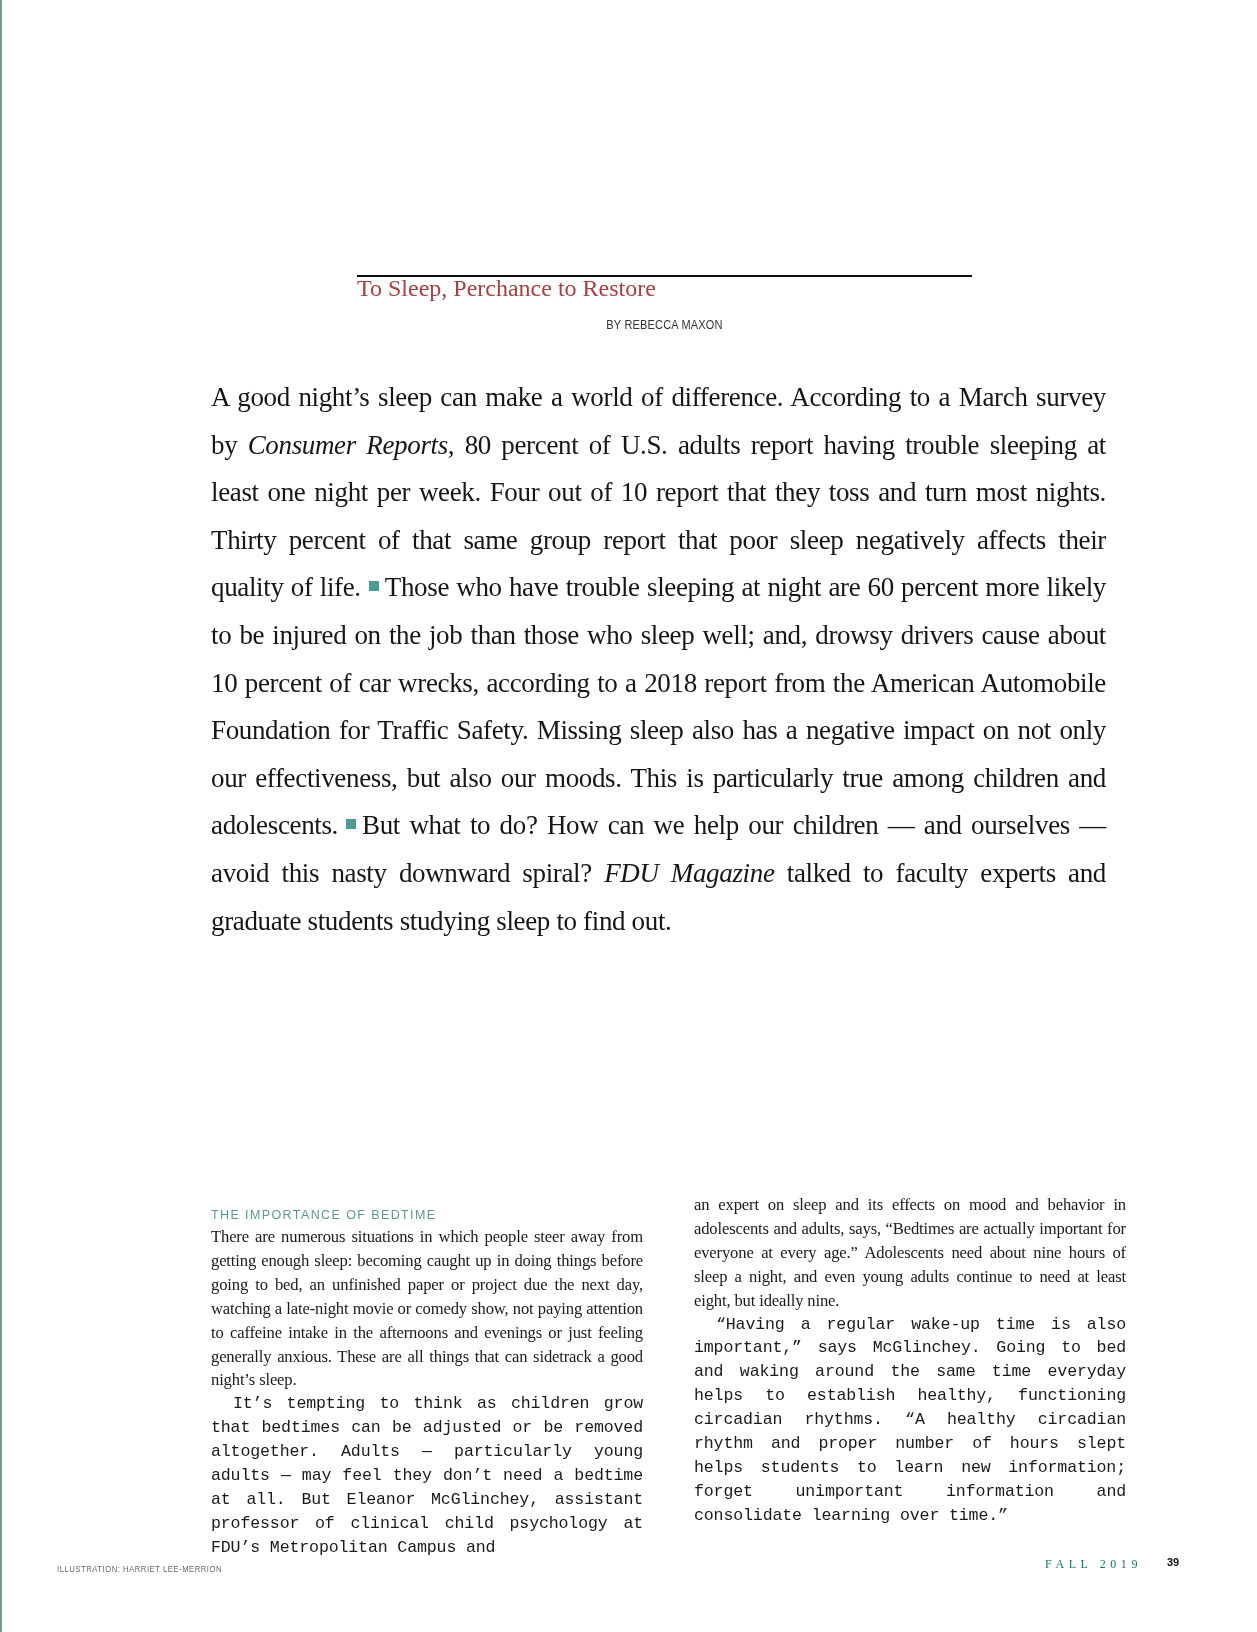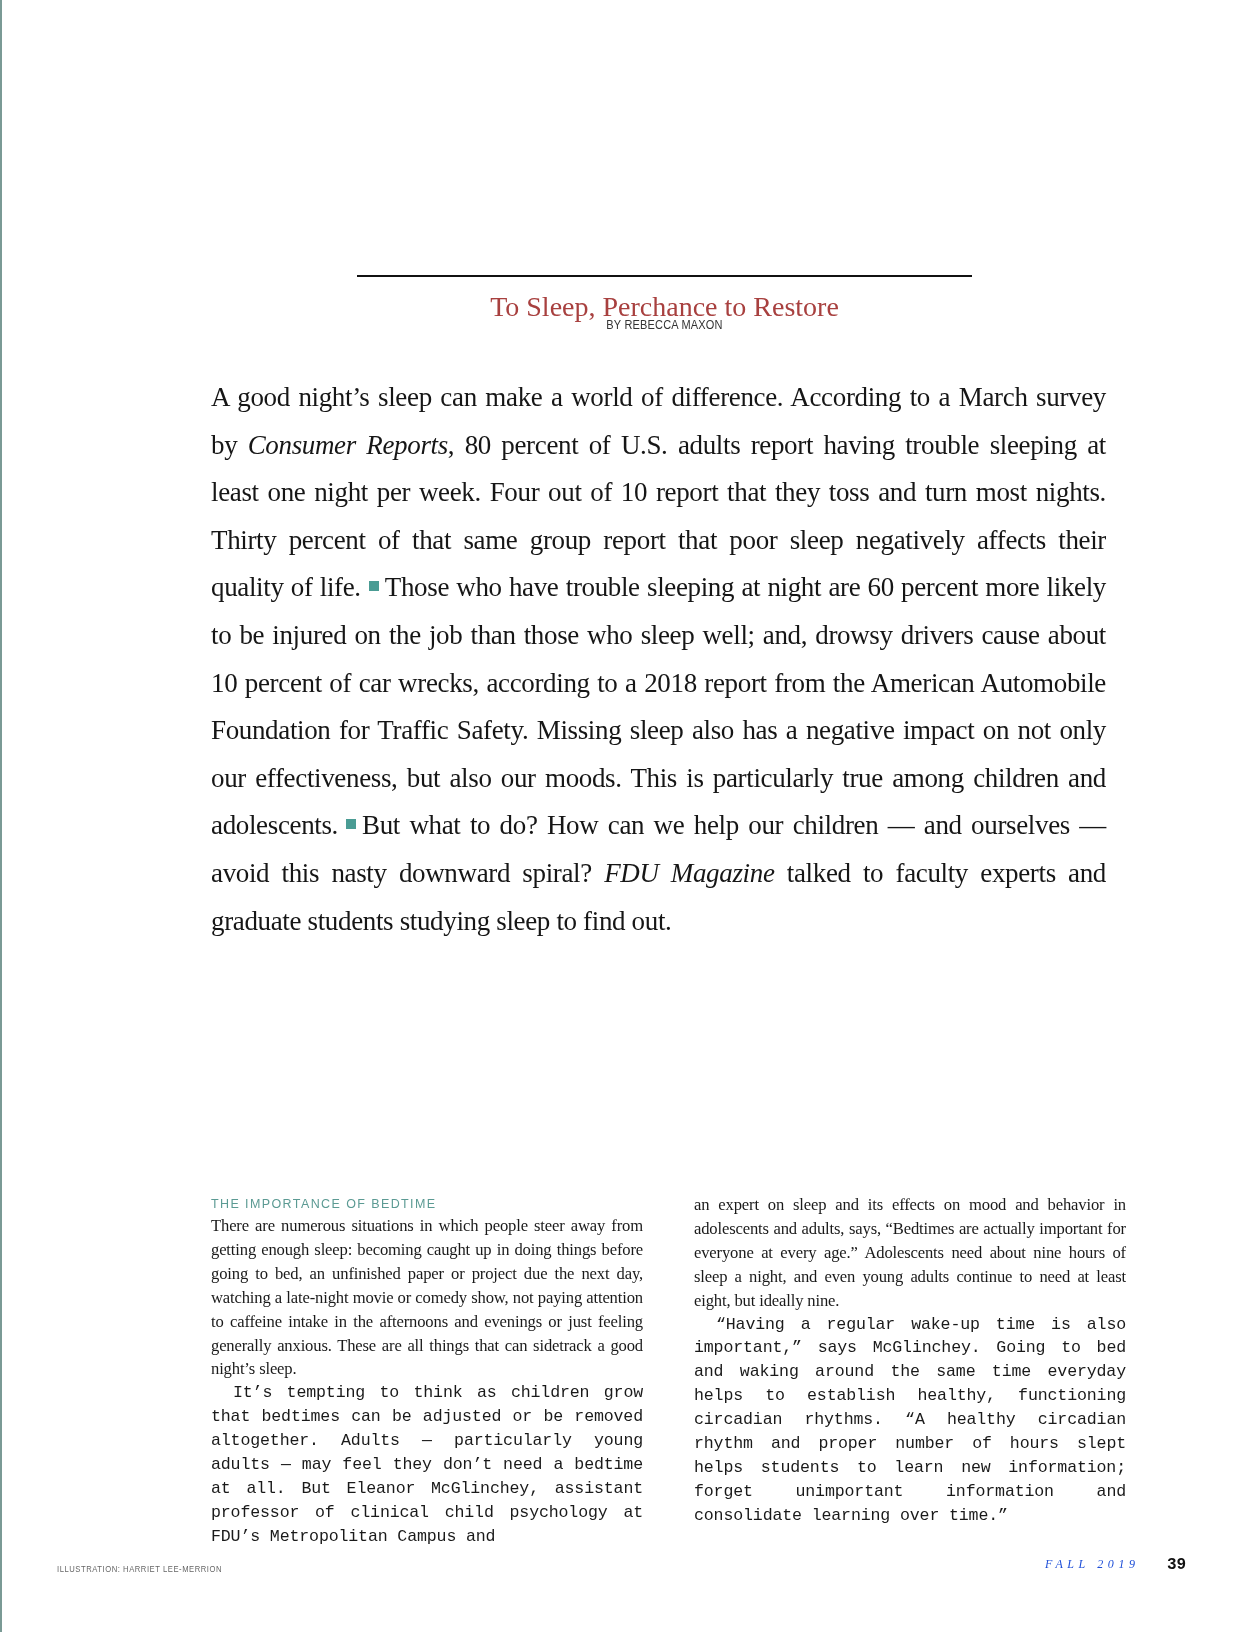--- a/index.html
+++ b/index.html
@@ -1,42 +1,42 @@
 <!DOCTYPE html>
 <html><head>
 <meta charset="utf-8">
 <style>
   html, body { margin: 0; padding: 0; background: #ffffff; }
   body { width: 1257px; height: 1632px; position: relative; overflow: hidden; }
   .edge { position: absolute; left: 0; top: 0; width: 2px; height: 1632px; background: #7a9a95; }
   .rule { position: absolute; left: 357px; top: 275px; width: 615px; height: 2px; background: #111; }
-  .title { position: absolute; left: 357px; width: 615px; top: 291px; text-align: center;
-    font-family: "Liberation Serif", "DejaVu Serif", serif; font-size: 28px; color: #a8403f; line-height: 32px; }
+  .title { position: absolute; left: 357px; width: 615px; top: 272px; 
+    font-family: "Liberation Serif", "DejaVu Serif", serif; font-size: 24px; color: #a8403f; line-height: 32px; }
   .byline { position: absolute; left: 357px; width: 615px; top: 318px; text-align: center;
     font-family: "Liberation Sans", "DejaVu Sans", sans-serif; font-size: 12.5px; color: #333; letter-spacing: 0.2px; transform: scaleX(0.88); }
   .lede { position: absolute; left: 211px; top: 374px; width: 895px;
     font-family: "Liberation Serif", "DejaVu Serif", serif; font-size: 27px; line-height: 47.6px;
     color: #161616; text-align: justify; hyphens: manual; letter-spacing: -0.35px; }
   .lede i { font-style: italic; }
   .sq { display: inline-block; width: 10px; height: 10px; background: #4a9c94; vertical-align: 5px; margin: 0 6px 0 8px; }
   .col { position: absolute; top: 1193px; width: 432px;
     font-family: "Liberation Serif", "DejaVu Serif", serif; font-size: 16.6px; line-height: 23.9px;
     color: #1a1a1a; text-align: justify; letter-spacing: -0.15px; }
   .col1 { left: 211px; }
   .col2 { left: 674px; top: 1193px; margin-left: 20px; }
   .col p { margin: 0; }
   .col p.indent { text-indent: 22px; font-family: Liberation Mono, monospace; }
   .subhead { font-family: "Liberation Sans", "DejaVu Sans", sans-serif; font-size: 12.5px; letter-spacing: 1.4px;
-    color: #5b9a93; line-height: 20px; margin: 1px 0 0 0; text-align: left; }
+    color: #5b9a93; line-height: 20px; margin: 12px 0 0 0; text-align: left; }
   .credit { position: absolute; left: 57px; top: 1564px; font-family: "Liberation Sans", "DejaVu Sans", sans-serif;
     font-size: 8.5px; color: #666; letter-spacing: 0.6px; transform: scaleX(0.9); transform-origin: left; }
   .issue { position: absolute; left: 1045px; top: 1557px; font-family: "Liberation Serif", "DejaVu Serif", serif;
-    font-size: 12px; letter-spacing: 4.6px; color: #1d4ed8; font-style: italic; }
-  .pagenum { position: absolute; left: 1167px; top: 1556px; font-family: Liberation Mono, monospace;
-    font-size: 16px; font-weight: bold; color: #111; text-align: center; }
+    font-size: 12px; letter-spacing: 4.6px; color: #0f766e; }
+  .pagenum { position: absolute; left: 1167px; top: 1556px; font-family: Liberation Sans, sans-serif;
+    font-size: 11px; font-weight: bold; color: #111; text-align: center; }
 </style>
 </head>
 <body>
 
 <div class="edge"></div>
 
 <div class="rule"></div>
 <div class="title">To Sleep, Perchance to Restore</div>
 <div class="byline">BY REBECCA MAXON</div>
 

